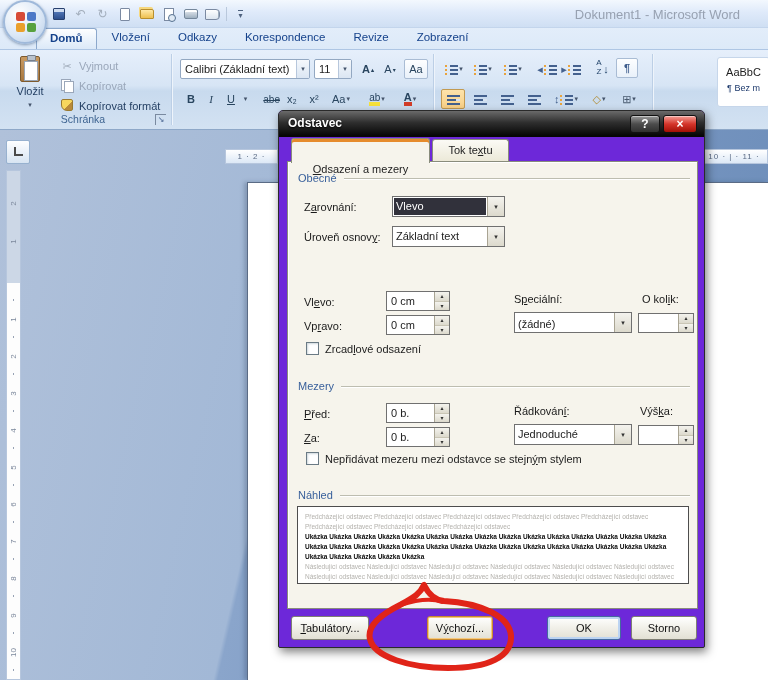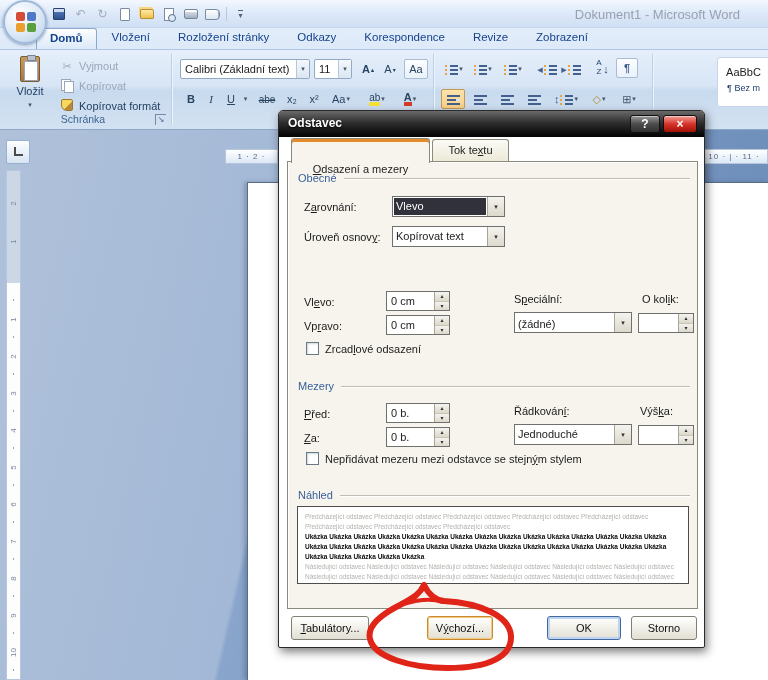--- a/index.html
+++ b/index.html
@@ -102,21 +102,21 @@
   .hruler{position:absolute;top:19px;height:15px;background:linear-gradient(#ffffff,#dce8f6);
           border:1px solid #b6c6dd;font-size:8px;color:#5b6b85;line-height:13px;text-align:center;letter-spacing:1px;white-space:nowrap;overflow:hidden;}
   #vruler{position:absolute;left:6px;top:40px;width:15px;height:510px;background:#fdfdfd;border:1px solid #b6c6dd;}
   #vr-margin{position:absolute;left:0;top:0;width:13px;height:112px;background:#ccd7e6;}
   .vnum{position:absolute;left:0;width:13px;text-align:center;font-size:8px;color:#7c889c;transform:rotate(-90deg);}
   #vr-ticks{position:absolute;left:6px;top:112px;width:1px;height:396px;
             background:repeating-linear-gradient(to bottom,transparent 0 16px,#97a2b4 16px 18px,transparent 18px 37px);}
 
   
   #dialog{position:absolute;left:278px;top:110px;width:427px;height:538px;z-index:10;
-          background:#ffffff;border:1px solid #2a2a2a;border-radius:5px 5px 2px 2px;
+          background:#6d28d9;border:1px solid #2a2a2a;border-radius:5px 5px 2px 2px;
           box-shadow:2px 4px 10px rgba(0,0,0,.5);}
   #dlg-title{position:absolute;left:0;top:0;right:0;height:26px;border-radius:4px 4px 0 0;
              background:linear-gradient(#6a6a6a,#2e2e2e 45%,#060606 95%);
              color:#fff;font-weight:bold;font-size:12px;line-height:25px;padding-left:9px;
              text-shadow:0 1px 2px #000;}
   .tb-btn{position:absolute;top:4px;height:18px;border-radius:3px;color:#fff;font-size:12px;font-weight:bold;
           text-align:center;line-height:17px;border:1px solid #111;box-shadow:inset 0 1px 0 rgba(255,255,255,.45);}
   #dlg-help{right:44px;width:30px;background:linear-gradient(#9a9a9a,#4c4c4c 50%,#303030);}
   #dlg-close{right:7px;width:34px;background:linear-gradient(#f49f96,#d5352b 50%,#a31007);}
   .dtab{position:absolute;top:28px;height:22px;padding:4px 10px 0 10px;font-size:11px;
@@ -194,21 +194,20 @@
         <i></i>
         <i></i>
         <i></i>
         <i></i>
       </span>
   </div>
 
   <div id="tabrow">
     <span class="rtab active">Domů</span>
     <span class="rtab">Vložení</span>
-    <span class="rtab">Rozložení stránky</span>
     <span class="rtab">Odkazy</span>
     <span class="rtab">Korespondence</span>
     <span class="rtab">Revize</span>
     <span class="rtab">Zobrazení</span>
   </div>
 
   <div id="ribbon">
 
     <div id="paste-btn">
       <span class="ic-clipboard"></span>
@@ -255,21 +254,21 @@
       </div>
     <div class="rbtn" style="left:202px;top:39px;width:18px;font-style:italic;font-family:'Liberation Serif',serif;">
         <span>I</span>
       </div>
     <div class="rbtn u-btn" style="left:222px;top:39px;width:18px;">
         <span>U</span>
       </div>
     <div class="rbtn" style="left:240px;top:39px;width:11px;">
         <span class="dd">▾</span>
       </div>
-    <div class="rbtn" style="left:254px;top:39px;width:26px;text-decoration:line-through;font-size:10px;">
+    <div class="rbtn" style="left:254px;top:39px;width:26px;text-decoration:line-through;font-size:10px;justify-content:flex-end;">
         <span>abe</span>
       </div>
     <div class="rbtn subsup" style="left:282px;top:39px;width:20px;">
         <span>x₂</span>
       </div>
     <div class="rbtn subsup" style="left:304px;top:39px;width:20px;">
         <span>x²</span>
       </div>
     <div class="rbtn" style="left:328px;top:39px;width:26px;">
       <span>Aa</span>
@@ -389,21 +388,21 @@
     <div class="sect-head" style="left:10px;top:10px;">
       <span>Obecné</span>
     </div>
     <span class="lbl" style="left:16px;top:39px;">Z<u>a</u>rovnání:</span>
     <div class="combo" style="left:104px;top:34px;width:113px;">
       <span class="val sel">Vlevo</span>
       <span class="dd">▾</span>
     </div>
     <span class="lbl" style="left:16px;top:69px;">Úroveň osnov<u>y</u>:</span>
     <div class="combo" style="left:104px;top:64px;width:113px;">
-      <span class="val">Kopírovat text</span>
+      <span class="val">Základní text</span>
       <span class="dd">▾</span>
     </div>
 
     <span class="lbl" style="left:16px;top:134px;">Vl<u>e</u>vo:</span>
     <div class="spin" style="left:98px;top:129px;">
       <span class="val">0 cm</span>
       <span class="btns">
           <i>▴</i>
           <i>▾</i>
         </span>

